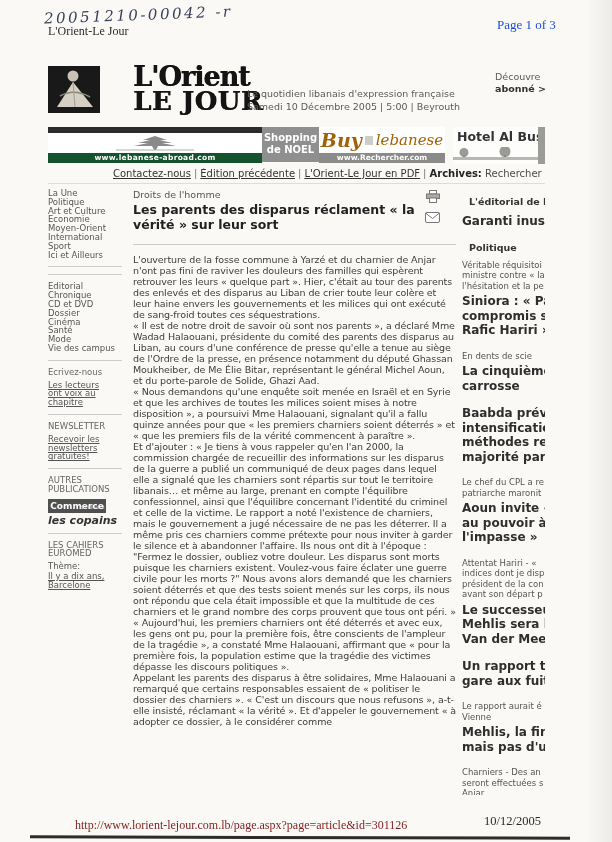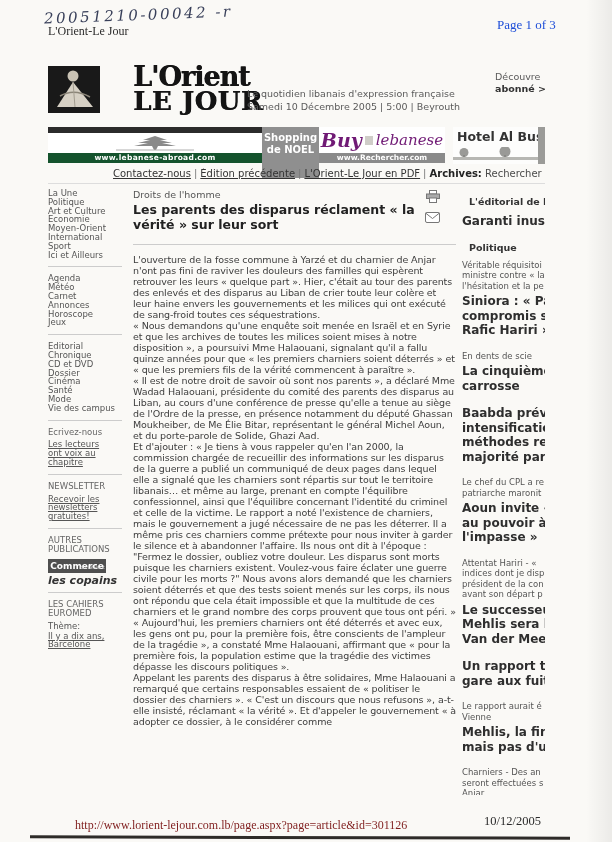--- a/index.html
+++ b/index.html
@@ -29,24 +29,24 @@
              overflow:hidden;white-space:nowrap;}
   .subscribe .bold{font-weight:bold;color:#333;}
 
   
   .banners{position:absolute;left:48px;top:127px;width:497px;height:37px;}
   .b1{position:absolute;left:0;top:0;width:214px;height:36px;}
   .b1-top{height:6px;background:#2b2b2b;}
   .b1-mid{height:20px;background:#fff;display:flex;align-items:center;justify-content:center;}
   .b1-bot{height:10px;background:#14532d;color:#fff;font-size:7.5px;font-weight:bold;
           text-align:center;line-height:10px;letter-spacing:.3px;}
-  .b2{position:absolute;left:214px;top:0;width:57px;height:51px;background:#8f8f8f;color:#fff;
+  .b2{position:absolute;left:214px;top:0;width:57px;height:35px;background:#8f8f8f;color:#fff;
       font-weight:bold;font-size:10px;line-height:12px;text-align:center;padding-top:5px;box-sizing:border-box;}
   .b3{position:absolute;left:271px;top:0;width:126px;height:36px;background:#fff;}
-  .b3-script{height:26px;display:flex;align-items:center;justify-content:center;gap:3px;color:#701a75;
+  .b3-script{height:26px;display:flex;align-items:center;justify-content:center;gap:3px;color:#a16207;
              font-family:"DejaVu Serif",serif;font-style:italic;}
   .b3-buy{font-size:19px;font-weight:bold;}
   .b3-sq{width:8px;height:9px;background:#cfcdc8;display:inline-block;}
   .b3-leb{font-size:15px;}
   .b3-bot{height:10px;background:#8a8a8a;color:#fff;font-size:7.5px;font-weight:bold;text-align:center;line-height:10px;}
   .b4{position:absolute;left:405px;top:0;width:92px;height:37px;background:#fdfdfc;overflow:hidden;}
   .b4-title{font-size:12.5px;font-weight:bold;color:#333;padding:2px 0 0 4px;white-space:nowrap;}
   .b4-art{position:absolute;bottom:0;left:0;}
   .b4-edge{position:absolute;right:0;top:0;width:7px;height:37px;background:#9b9b98;}
 
@@ -167,29 +167,20 @@
     <li>La Une</li>
         <li>Politique</li>
         <li>Art et Culture</li>
         <li>Economie</li>
         <li>Moyen-Orient</li>
         <li>International</li>
         <li>Sport</li>
         <li>Ici et Ailleurs</li>
       </ul>
     <div class="sb-div"></div>
-    <ul>
-
-    <li>Agenda</li>
-        <li>Météo</li>
-        <li>Carnet</li>
-        <li>Annonces</li>
-        <li>Horoscope</li>
-        <li>Jeux</li>
-      </ul>
     <div class="sb-div"></div>
     <ul>
 
     <li>Editorial</li>
         <li>Chronique</li>
         <li>CD et DVD</li>
         <li>Dossier</li>
         <li>Cinéma</li>
         <li>Santé</li>
         <li>Mode</li>
@@ -225,22 +216,22 @@
       </svg>
       <svg width="15" height="11">
         <rect x="0.5" y="0.5" width="14" height="10" rx="1.5" fill="#fff" stroke="#777"></rect>
         <path d="M0.5 1 L7.5 6.5 L14.5 1" fill="none" stroke="#777"></path>
       </svg>
     </div>
     <div class="a-rule"></div>
     <div class="a-body">
 
     <p>L'ouverture de la fosse commune à Yarzé et du charnier de Anjar n'ont pas fini de raviver les douleurs des familles qui espèrent retrouver les leurs « quelque part ». Hier, c'était au tour des parents des enlevés et des disparus au Liban de crier toute leur colère et leur haine envers les gouvernements et les milices qui ont exécuté de sang-froid toutes ces séquestrations.</p>
+        <p>« Il est de notre droit de savoir où sont nos parents », a déclaré Mme Wadad Halaouani, présidente du comité des parents des disparus au Liban, au cours d'une conférence de presse qu'elle a tenue au siège de l'Ordre de la presse, en présence notamment du député Ghassan Moukheiber, de Me Élie Bitar, représentant le général Michel Aoun, et du porte-parole de Solide, Ghazi Aad.</p>
         <p>« Nous demandons qu'une enquête soit menée en Israël et en Syrie et que les archives de toutes les milices soient mises à notre disposition », a poursuivi Mme Halaouani, signalant qu'il a fallu quinze années pour que « les premiers charniers soient déterrés » et « que les premiers fils de la vérité commencent à paraître ».</p>
-        <p>« Il est de notre droit de savoir où sont nos parents », a déclaré Mme Wadad Halaouani, présidente du comité des parents des disparus au Liban, au cours d'une conférence de presse qu'elle a tenue au siège de l'Ordre de la presse, en présence notamment du député Ghassan Moukheiber, de Me Élie Bitar, représentant le général Michel Aoun, et du porte-parole de Solide, Ghazi Aad.</p>
         <p>Et d'ajouter : « Je tiens à vous rappeler qu'en l'an 2000, la commission chargée de recueillir des informations sur les disparus de la guerre a publié un communiqué de deux pages dans lequel elle a signalé que les charniers sont répartis sur tout le territoire libanais… et même au large, prenant en compte l'équilibre confessionnel, ainsi que l'équilibre concernant l'identité du criminel et celle de la victime. Le rapport a noté l'existence de charniers, mais le gouvernement a jugé nécessaire de ne pas les déterrer. Il a même pris ces charniers comme prétexte pour nous inviter à garder le silence et à abandonner l'affaire. Ils nous ont dit à l'époque : "Fermez le dossier, oubliez votre douleur. Les disparus sont morts puisque les charniers existent. Voulez-vous faire éclater une guerre civile pour les morts ?" Nous avons alors demandé que les charniers soient déterrés et que des tests soient menés sur les corps, ils nous ont répondu que cela était impossible et que la multitude de ces charniers et le grand nombre des corps prouvent que tous ont péri. »</p>
         <p>« Aujourd'hui, les premiers charniers ont été déterrés et avec eux, les gens ont pu, pour la première fois, être conscients de l'ampleur de la tragédie », a constaté Mme Halaouani, affirmant que « pour la première fois, la population estime que la tragédie des victimes dépasse les discours politiques ».</p>
         <p>Appelant les parents des disparus à être solidaires, Mme Halaouani a remarqué que certains responsables essaient de « politiser le dossier des charniers ». « C'est un discours que nous refusons », a-t-elle insisté, réclamant « la vérité ». Et d'appeler le gouvernement « à adopter ce dossier, à le considérer comme</p>
       </div>
   </div>
 
   <div class="rightcol">
 
   <div class="rc-section">L'éditorial de I</div>
       <div class="rc-headline">Garanti inusa</div>

